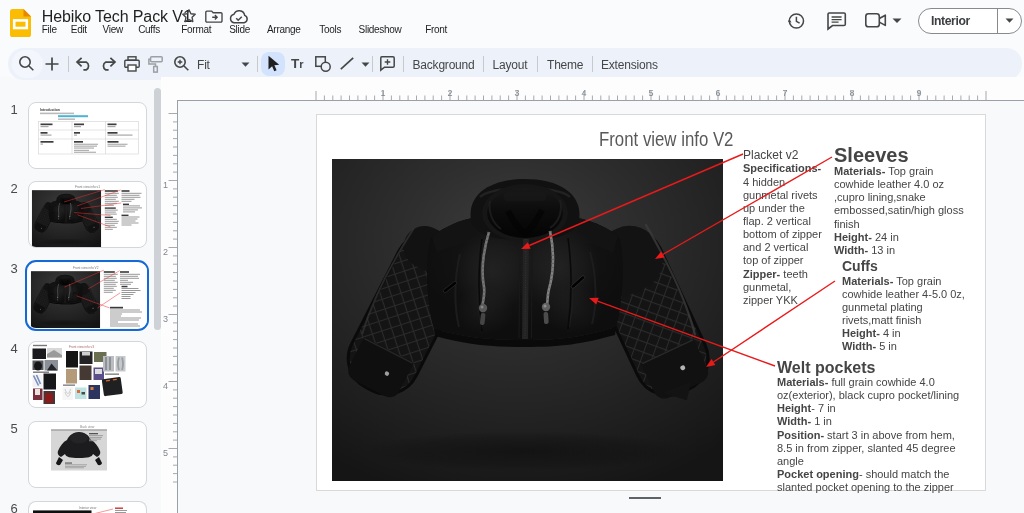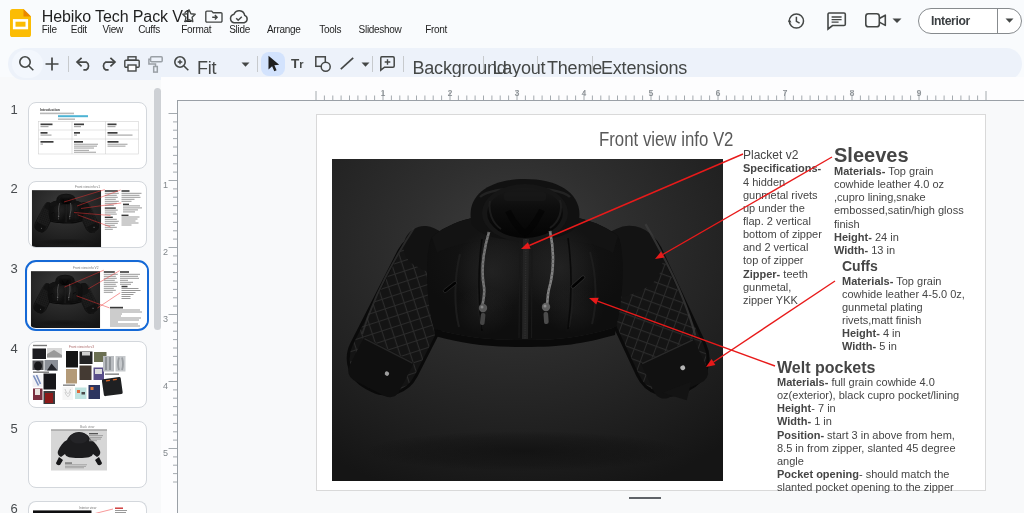--- a/index.html
+++ b/index.html
@@ -1,18 +1,18 @@
 <!DOCTYPE html>
 <html><head><meta charset="utf-8">
 <style>
 *{margin:0;padding:0;box-sizing:border-box}
 html,body{width:1024px;height:513px;overflow:hidden;font-family:"Liberation Sans",sans-serif;background:#f8f9fa}
 .abs{position:absolute}
 .ic{position:absolute;overflow:visible}
-.tbtxt{position:absolute;font-size:18px;letter-spacing:-0.2px;color:#444746;top:57.5px;white-space:nowrap}
+.tbtxt{position:absolute;font-size:12px;letter-spacing:-0.2px;color:#444746;top:57.5px;white-space:nowrap}
 .mn{position:absolute;font-size:10px;letter-spacing:-0.3px;color:#1f1f1f;top:24px;white-space:nowrap}
 .num{position:absolute;font-size:13px;color:#474b4e;width:16px;text-align:center}
 .card{position:absolute;left:27.5px;width:119px;height:67px;background:#fff;border:1px solid #d3d7dc;border-radius:8px;overflow:hidden}
 .tdiv{position:absolute;width:1px;height:16px;top:55.5px;background:#c7cacd}
 </style></head>
 <body>
 
 <div class="abs" style="left:0;top:0;width:1024px;height:77px;background:#f9fbfd"></div>
 
 <svg class="ic" style="left:10px;top:9px" width="21" height="28" viewBox="0 0 21 28">

